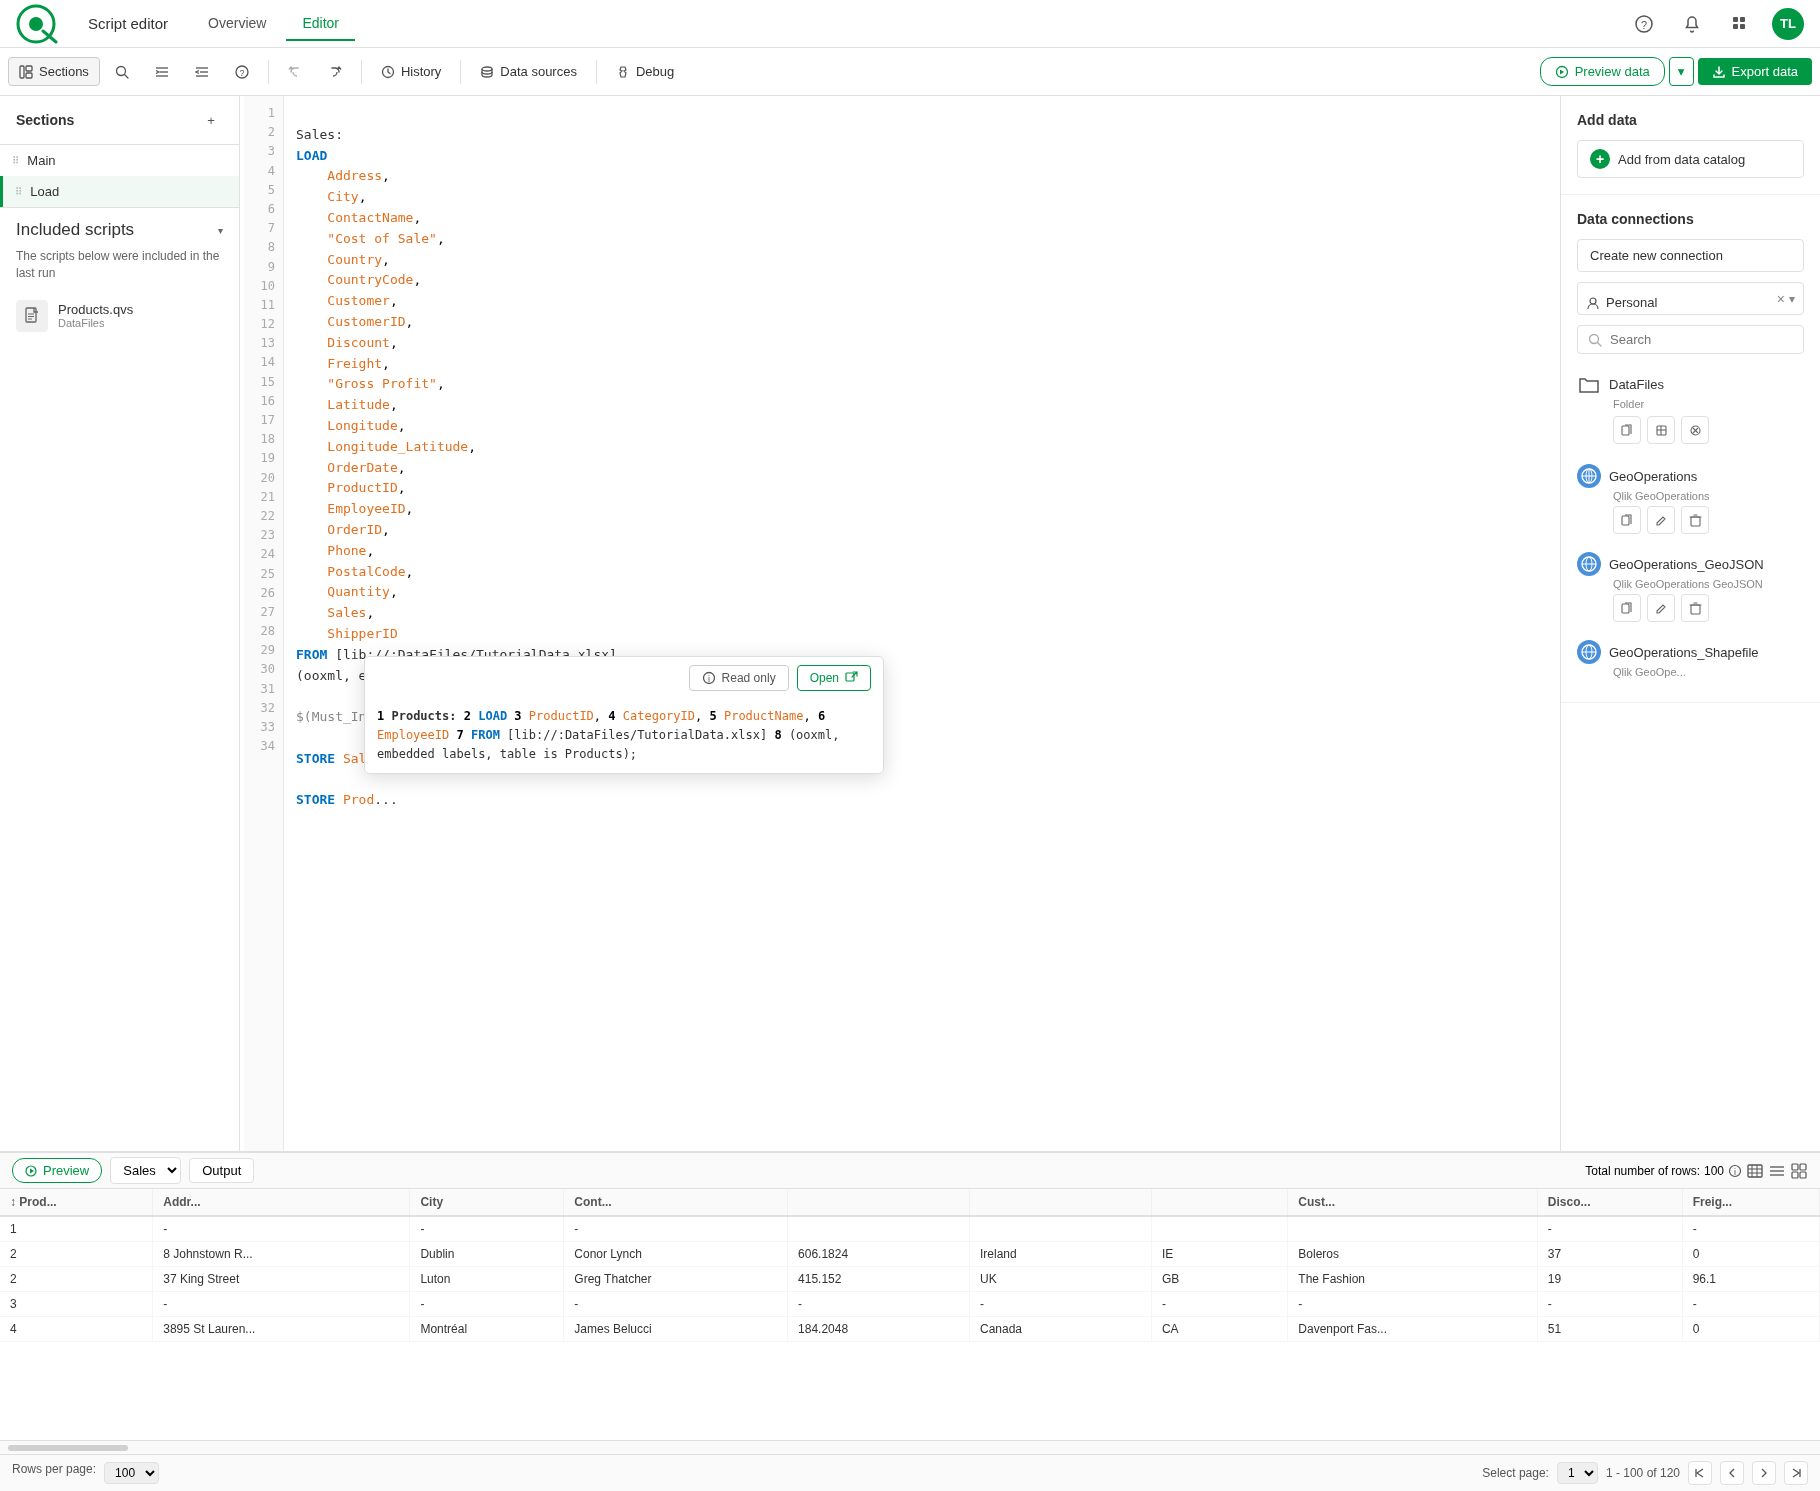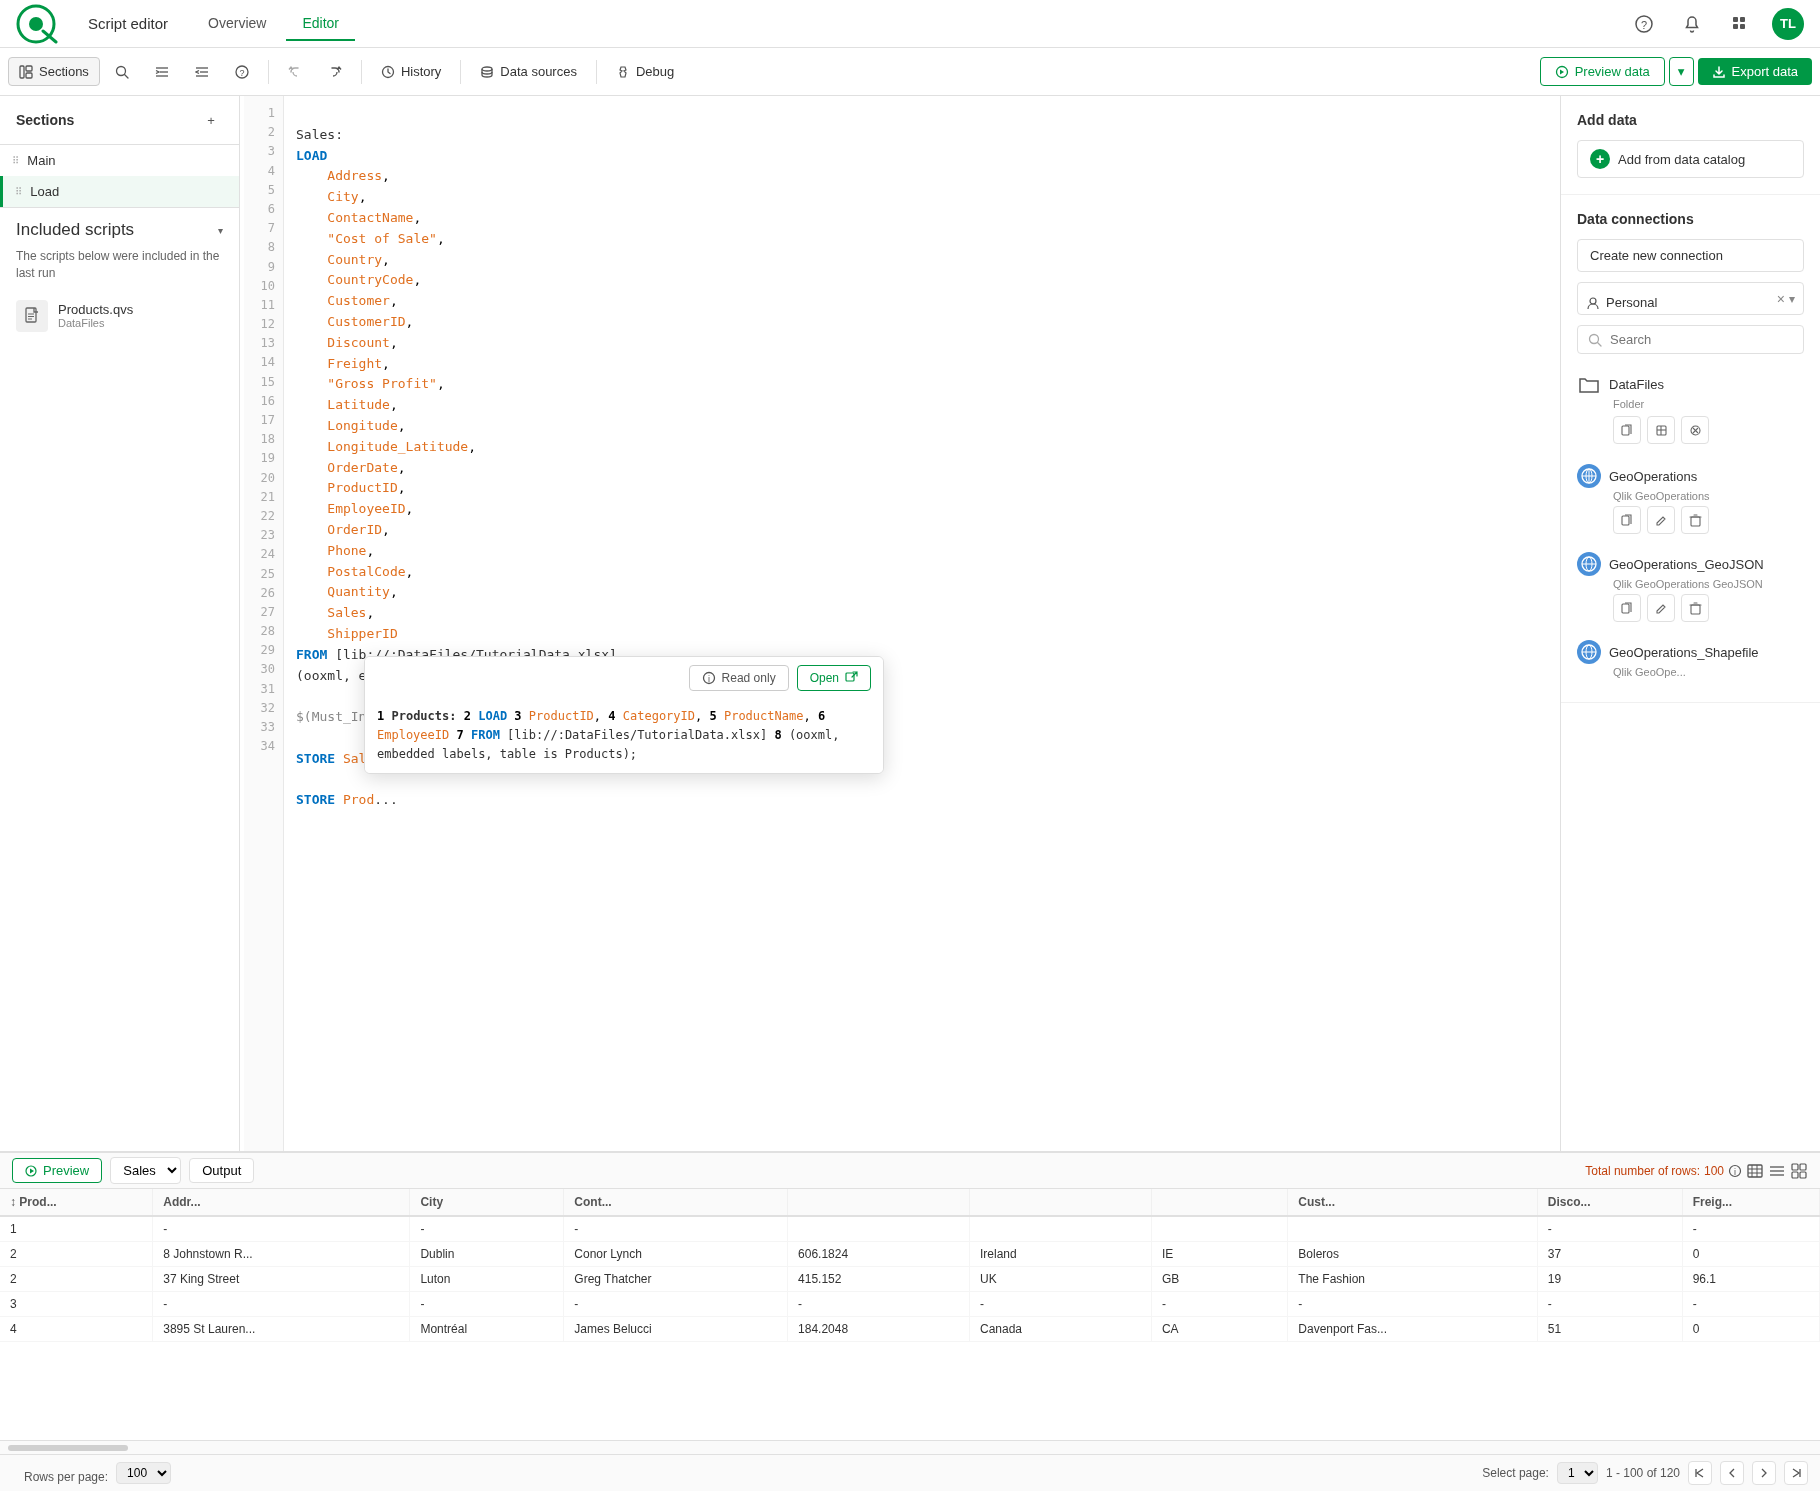--- a/index.html
+++ b/index.html
@@ -29,21 +29,21 @@
     }
     .toolbar-btn {
       padding: 6px 10px; border: 1px solid transparent; border-radius: 4px;
       background: none; cursor: pointer; display: flex; align-items: center; gap: 6px;
       font-size: 13px; color: #333;
     }
     .toolbar-btn.active { border: 1px solid #ccc; background: #f5f5f5; }
     .toolbar-sep { width: 1px; height: 24px; background: #e0e0e0; margin: 0 4px; }
     .toolbar-spacer { flex: 1; }
     .toolbar-right { display: flex; align-items: center; gap: 4px; }
-    .btn-preview { background: #fff; border: 1px solid #009845; color: #009845; padding: 6px 14px; border-radius: 4px; cursor: pointer; display: flex; align-items: center; gap: 6px; font-size: 13px; }
+    .btn-preview { background: #fff; border: 1px solid #009845; color: #009845; padding: 6px 14px; border-radius: 12px; cursor: pointer; display: flex; align-items: center; gap: 6px; font-size: 13px; }
     .btn-export { background: #009845; border: none; color: #fff; padding: 6px 14px; border-radius: 4px; cursor: pointer; display: flex; align-items: center; gap: 6px; font-size: 13px; }
     .btn-preview-arrow { background: #fff; border: 1px solid #009845; color: #009845; padding: 6px 8px; border-radius: 4px; cursor: pointer; }
 
     
     .main-layout { display: flex; height: calc(1491px - 56px - 48px); }
 
     
     .left-panel {
       width: 240px; min-width: 240px; border-right: 1px solid #e0e0e0;
       display: flex; flex-direction: column; background: #fff; overflow: hidden;
@@ -145,25 +145,25 @@
       display: flex; align-items: center; padding: 4px 12px; gap: 8px;
       border-bottom: 1px solid #e0e0e0; background: #fafafa;
     }
     .select-preview { padding: 4px 8px; border: 1px solid #e0e0e0; border-radius: 4px; font-size: 13px; background: #fff; cursor: pointer; }
     .btn-output { padding: 4px 12px; border: 1px solid #e0e0e0; border-radius: 4px; font-size: 13px; background: #fff; cursor: pointer; }
     .table-section { flex: 1; overflow: auto; }
     .data-table { width: 100%; border-collapse: collapse; font-size: 12px; }
     .data-table th { padding: 6px 10px; border-bottom: 2px solid #e0e0e0; text-align: left; color: #555; font-weight: 600; white-space: nowrap; background: #fafafa; border-right: 1px solid #f0f0f0; }
     .data-table td { padding: 5px 10px; border-bottom: 1px solid #f5f5f5; color: #333; white-space: nowrap; border-right: 1px solid #f5f5f5; }
     .table-info { display: flex; align-items: center; padding: 6px 12px; background: #fafafa; border-top: 1px solid #e0e0e0; justify-content: space-between; font-size: 12px; color: #555; }
-    .rows-per-page { display: flex; align-items: flex-end; gap: 8px; margin-left: 12px; }
+    .rows-per-page { display: flex; align-items: flex-start; gap: 8px; }
     .select-rows { padding: 2px 6px; border: 1px solid #e0e0e0; border-radius: 4px; font-size: 12px; }
     .page-nav { display: flex; align-items: center; gap: 8px; }
     .page-btn { width: 24px; height: 24px; border: 1px solid #e0e0e0; border-radius: 4px; display: flex; align-items: center; justify-content: center; cursor: pointer; background: #fff; }
-    .total-rows { font-size: 12px; color: #c2410c; display: flex; align-items: center; gap: 4px; }
+    .total-rows { font-size: 12px; color: #000000; display: flex; align-items: center; gap: 4px; }
 
     .resizer { width: 4px; cursor: col-resize; background: transparent; }
 
     .chevron-down { font-size: 10px; color: #666; }
 
     .globe-icon { width: 24px; height: 24px; border-radius: 50%; background: #4a90d9; display: flex; align-items: center; justify-content: center; }
   </style>
 </head>
 <body>
 

